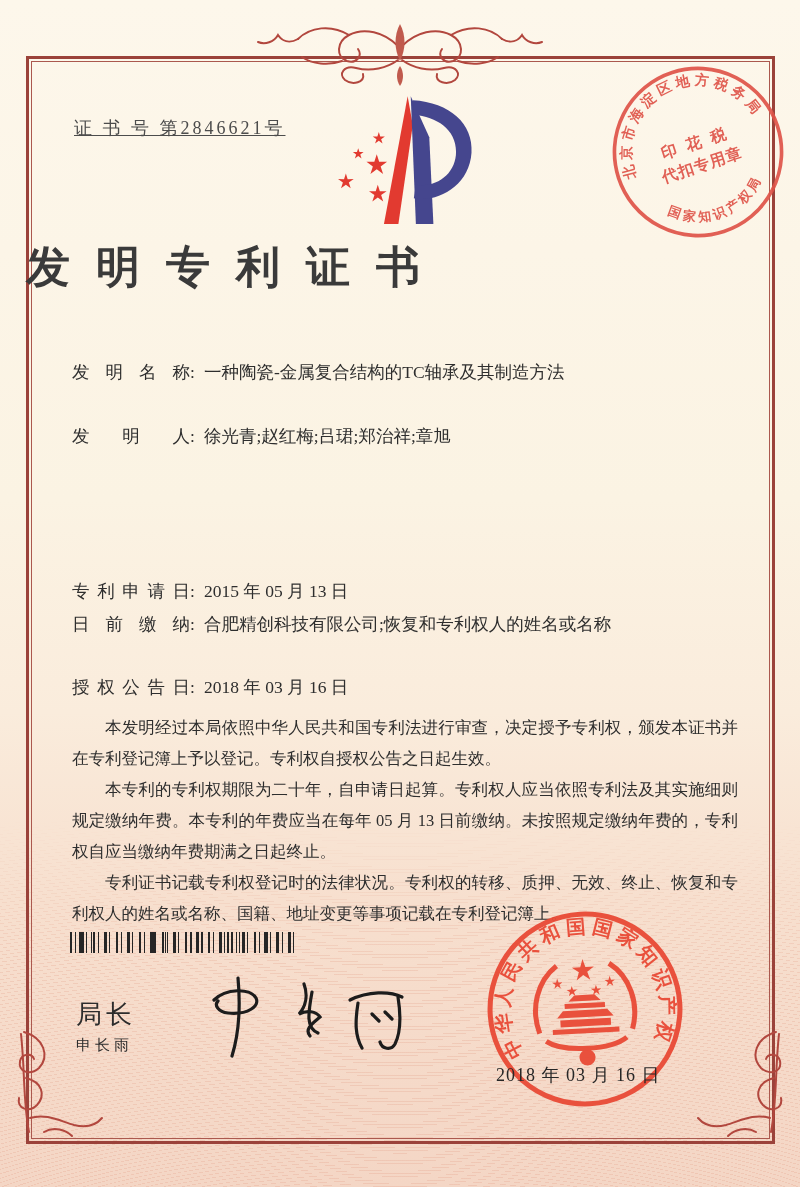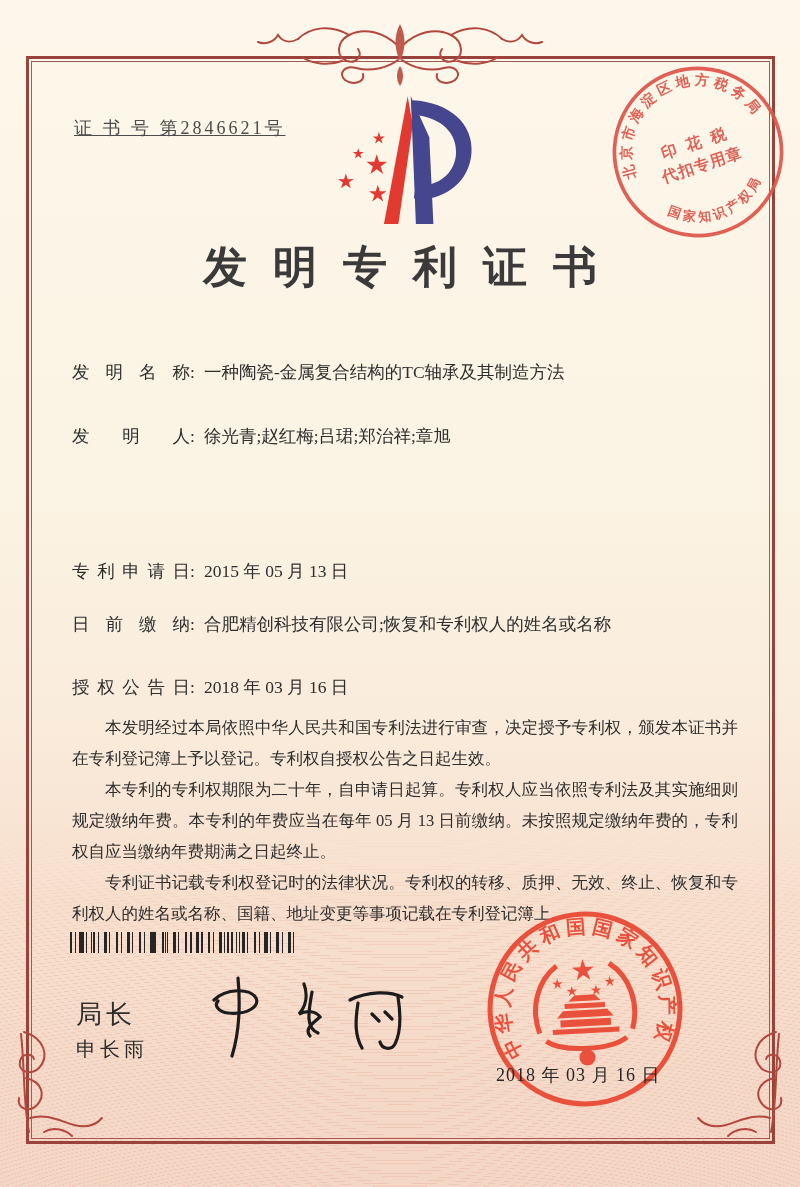--- a/index.html
+++ b/index.html
@@ -14,40 +14,40 @@
       rgba(219,128,102,0.18) 0 1.5px, rgba(0,0,0,0) 1.5px 9px);
     -webkit-mask-image:linear-gradient(180deg,rgba(0,0,0,0) 0,#000 140px);
             mask-image:linear-gradient(180deg,rgba(0,0,0,0) 0,#000 140px);
   }
   .frame { position:absolute; left:26px; top:56px; width:743px; height:1082px;
            border:3px solid #9b423a; }
   .frame-inner { position:absolute; inset:2px; border:1px solid #ab584e; }
 
   .cert-no { position:absolute; left:74px; top:116px; font-size:18px; letter-spacing:3px; color:#4c4c4c;text-decoration:underline; }
 
-  .title { position:absolute; left:0; top:238px; width:800px; text-align:center;
+  .title { position:absolute; left:0; top:238px; width:800px; 
            font-size:44px; font-weight:700; color:#3a3a3a; letter-spacing:26px; padding-left:26px; box-sizing:border-box; }
 
   .row { position:absolute; left:72px; width:672px; font-size:17.5px; color:#2e2e2e; }
   .row .label { display:inline-block; width:118px; text-align:justify; text-align-last:justify; vertical-align:top; }
   .row .colon { margin-right:9px; }
-  .r1{top:360px}.r2{top:424px}.r3{top:487px}.r4{top:559px}.r5{top:612px}.r6{top:675px}
+  .r1{top:360px}.r2{top:424px}.r3{top:487px}.r4{top:579px}.r5{top:612px}.r6{top:675px}
 
   .paras { position:absolute; left:72px; top:712px; width:666px; }
   .paras p { margin:0; font-size:16.5px; line-height:31px; color:#2e2e2e;
              text-indent:2em; text-align:justify; }
 
   .barcode { position:absolute; left:70px; top:932px; width:224px; height:21px;
     background-image:
       repeating-linear-gradient(90deg,#262626 0 2px,rgba(0,0,0,0) 2px 5px,#262626 5px 6px,rgba(0,0,0,0) 6px 11px,#262626 11px 14px,rgba(0,0,0,0) 14px 16px,#262626 16px 17px,rgba(0,0,0,0) 17px 23px),
       repeating-linear-gradient(90deg,rgba(0,0,0,0) 0 9px,#262626 9px 11px,rgba(0,0,0,0) 11px 21px,#262626 21px 22px,rgba(0,0,0,0) 22px 37px);
   }
 
   .signer-title { position:absolute; left:76px; top:997px;  font-size:26px; color:#2c2c2c; letter-spacing:4px; }
-  .signer-name  { position:absolute; left:76px; top:1036px; font-size:20px; color:#2c2c2c; letter-spacing:4px; }
+  .signer-name  { position:absolute; left:76px; top:1036px; font-size:15px; color:#2c2c2c; letter-spacing:4px; }
   .signature    { position:absolute; left:192px; top:970px; }
 
   .seal     { position:absolute; left:484px; top:908px; }
   .seal-date{ position:absolute; left:496px; top:1063px; font-size:18px; color:#272727; letter-spacing:1px; z-index:5; }
 
   .tax-stamp   { position:absolute; left:604px; top:58px; }
   .logo        { position:absolute; left:320px; top:90px; }
   .ornament-top{ position:absolute; left:250px; top:14px; }
   .corner-bl   { position:absolute; left:14px;  top:1028px; }
   .corner-br   { position:absolute; left:694px; top:1028px; }

